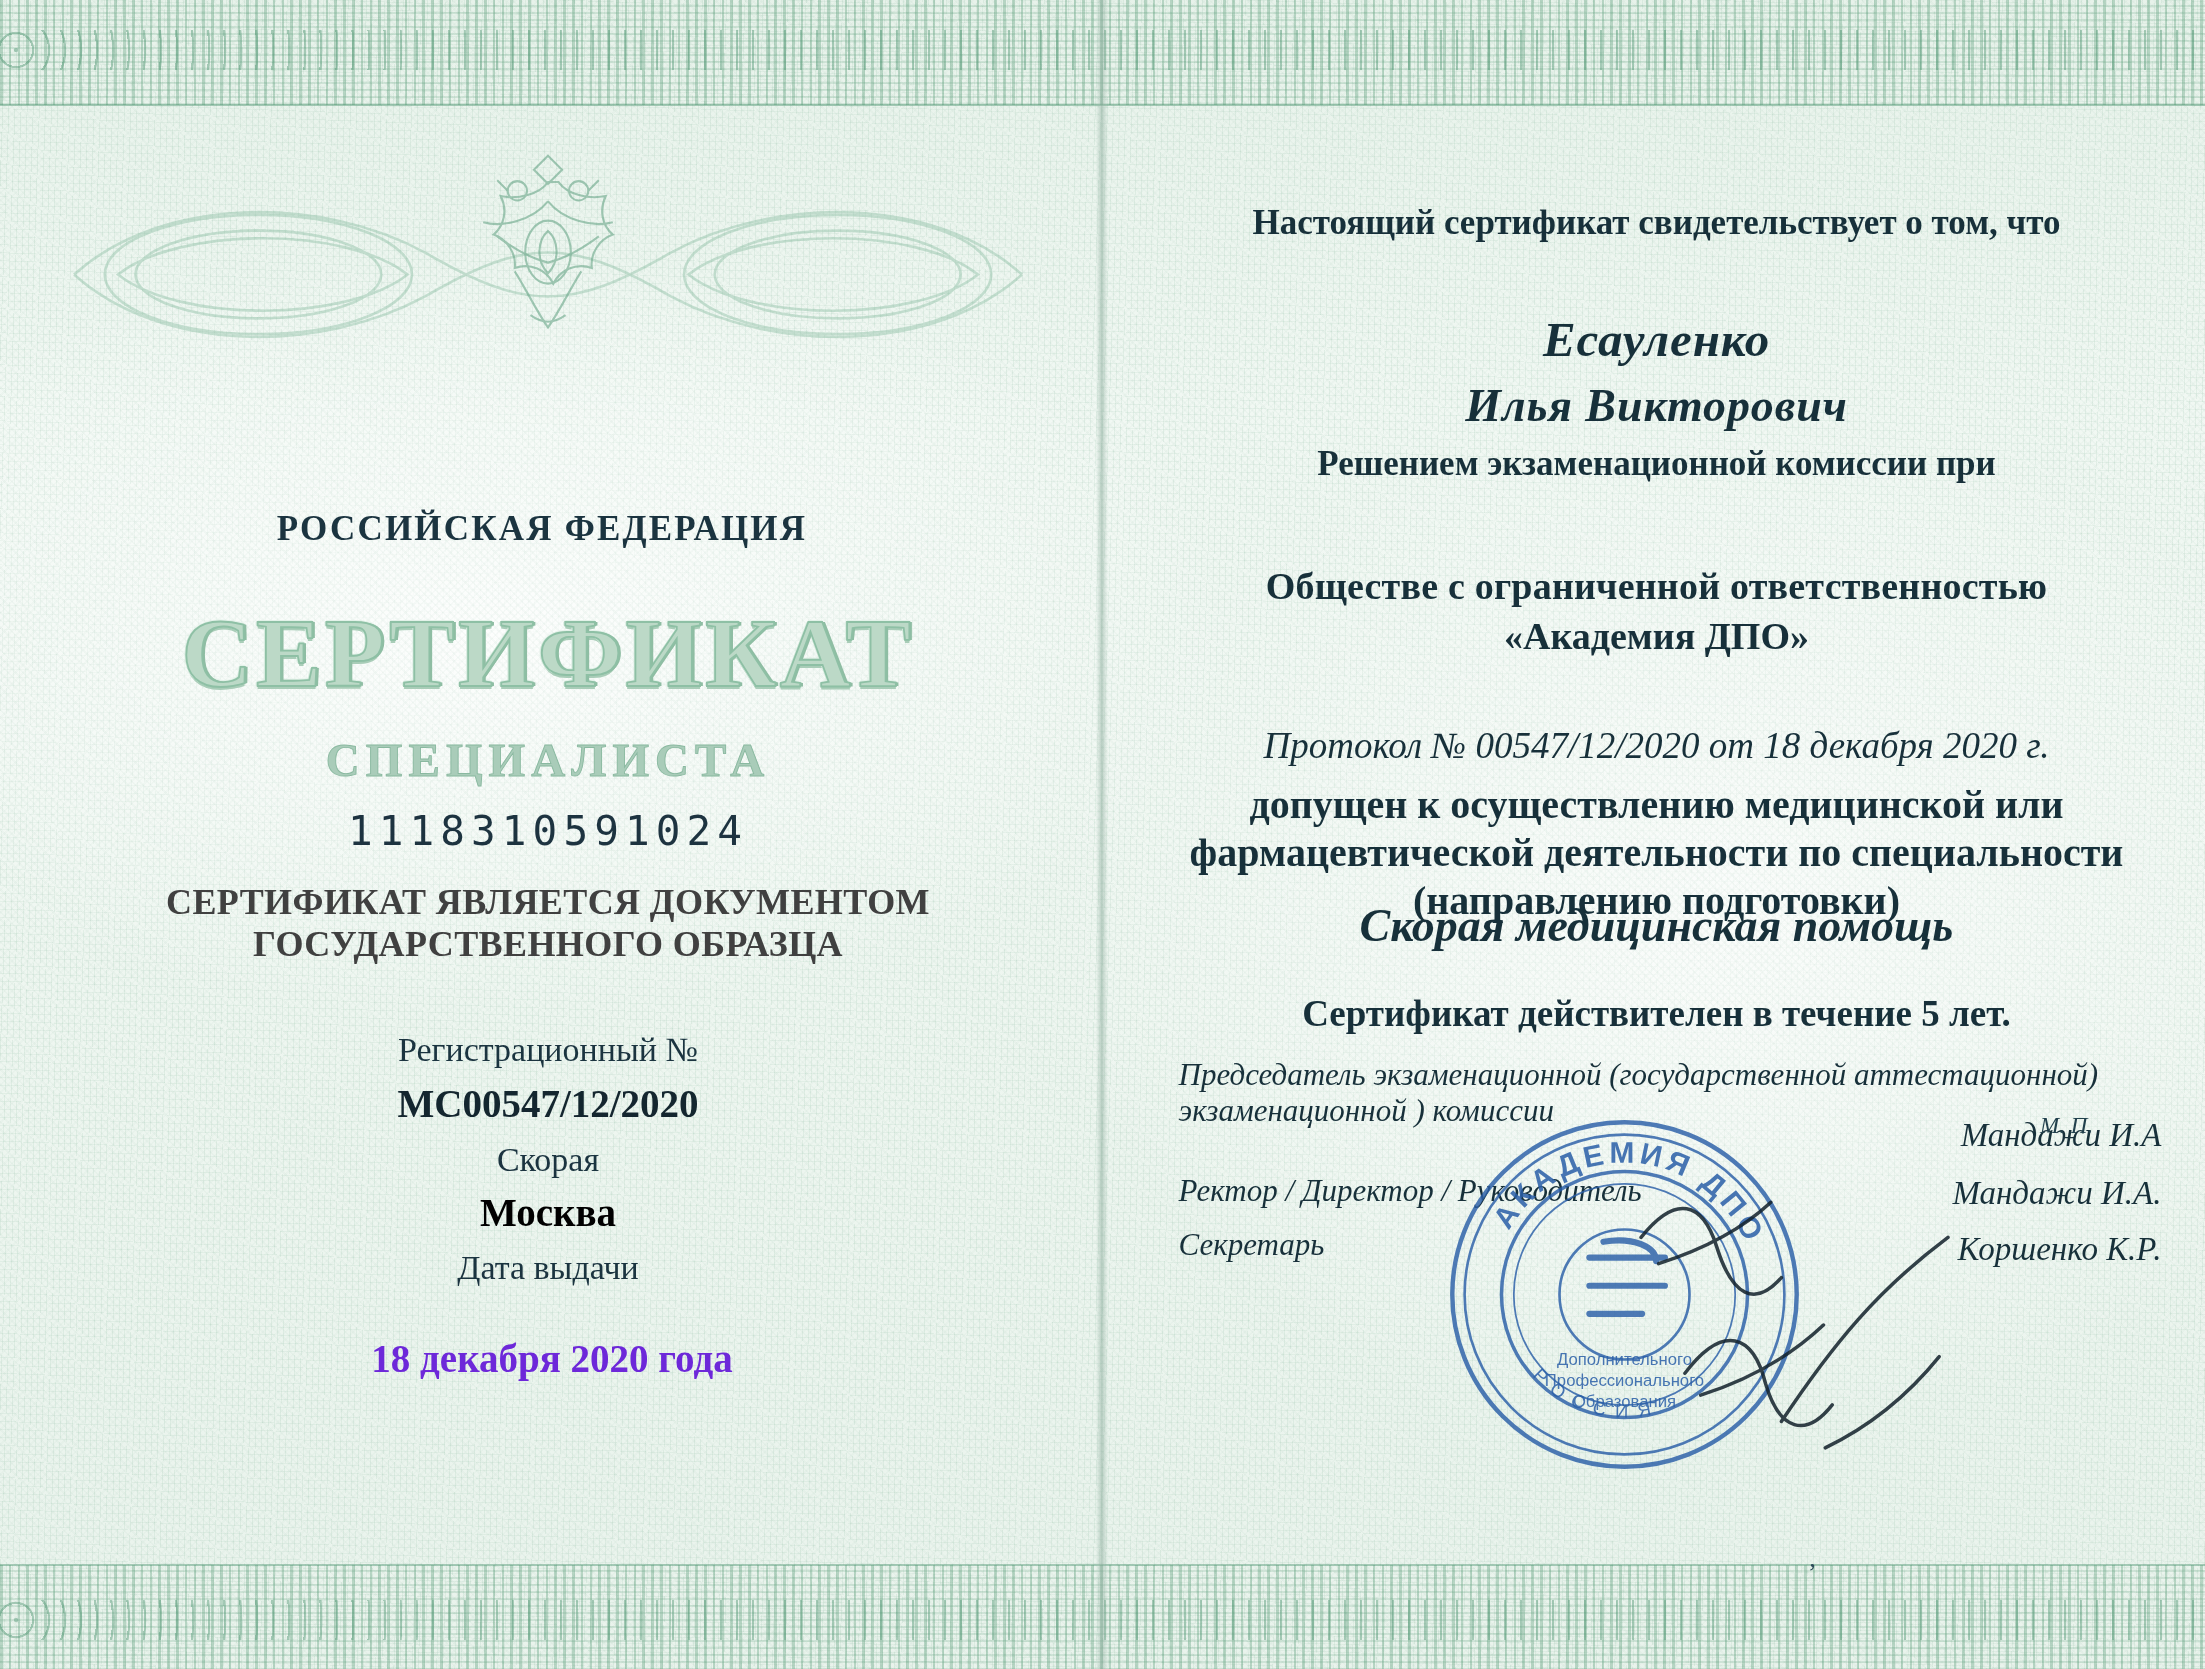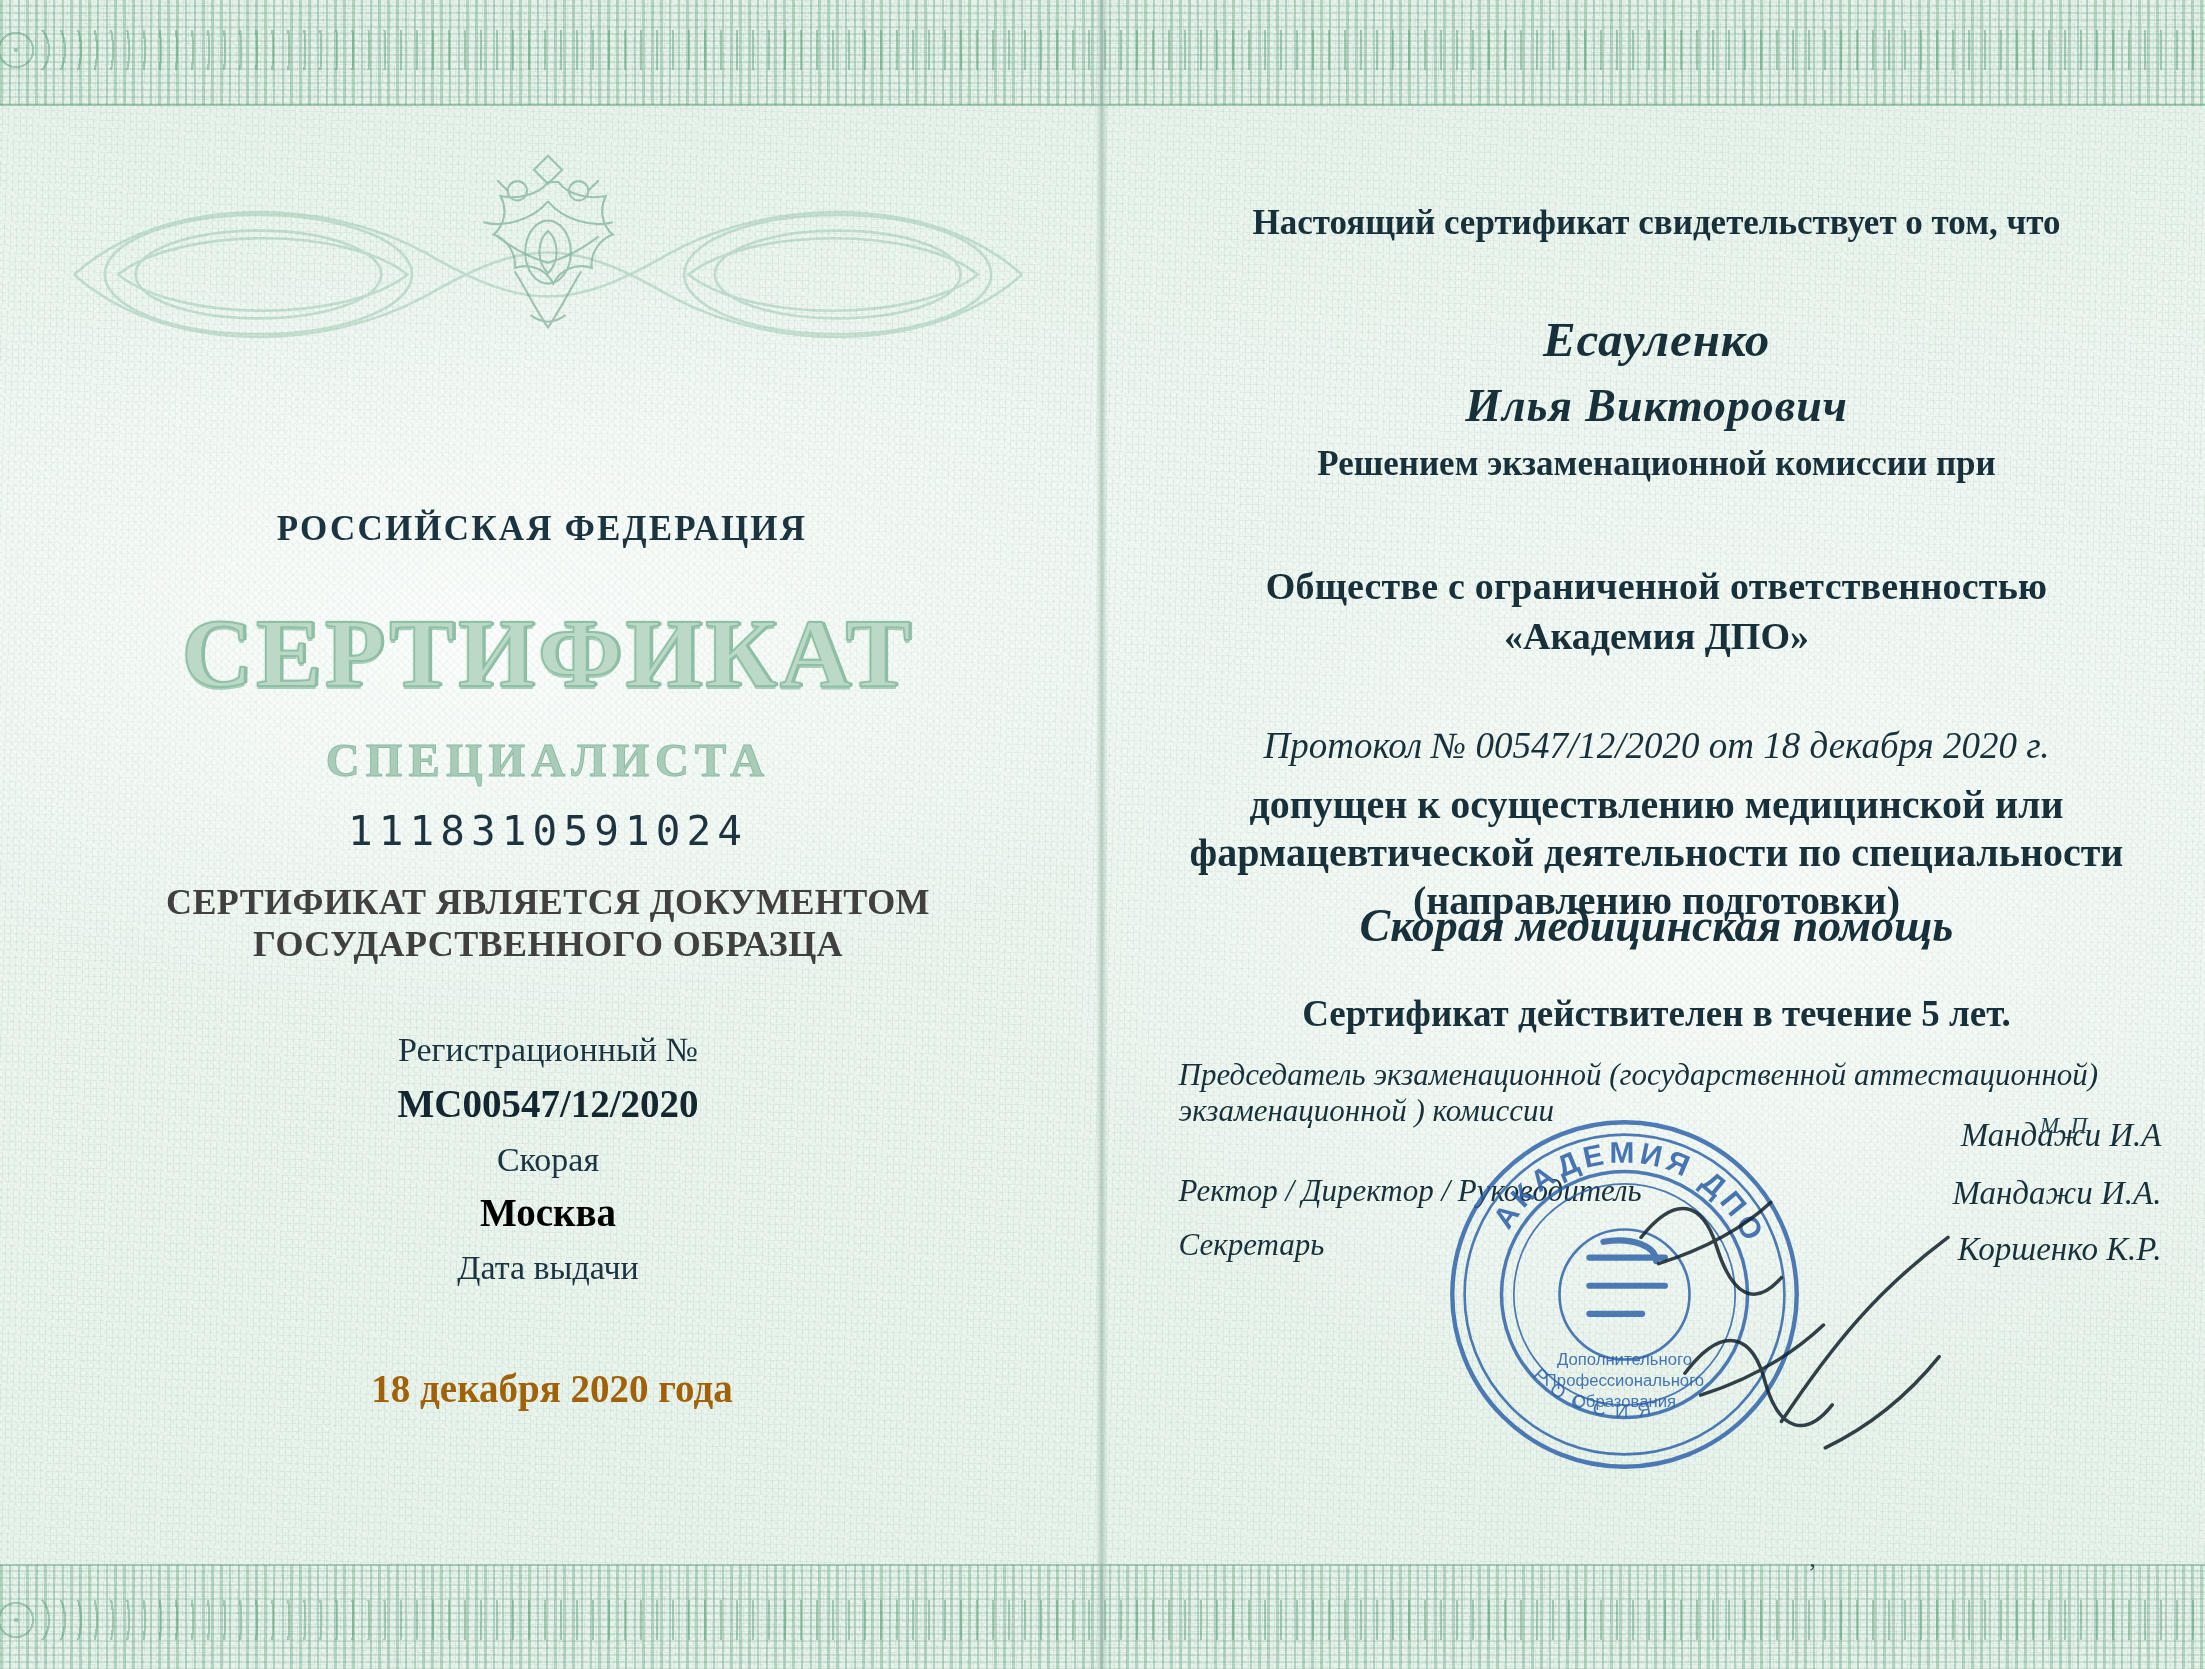--- a/index.html
+++ b/index.html
@@ -206,24 +206,24 @@
   .date-label {
     position: absolute;
     left: 0; right: 0;
     top: 1144px;
     font-size: 34px;
     color: #1b3440;
   }
   .date-value {
     position: absolute;
     left: 0; right: 0;
-    top: 1261px;
+    top: 1231px;
     font-size: 39px;
     font-weight: 700;
-    color: #a16207;
+    color: #6d28d9;
     padding-left: 8px;
   }
 
   
   .right {
     position: absolute;
     left: 1108px;
     top: 105px;
     right: 0;
     bottom: 105px;

